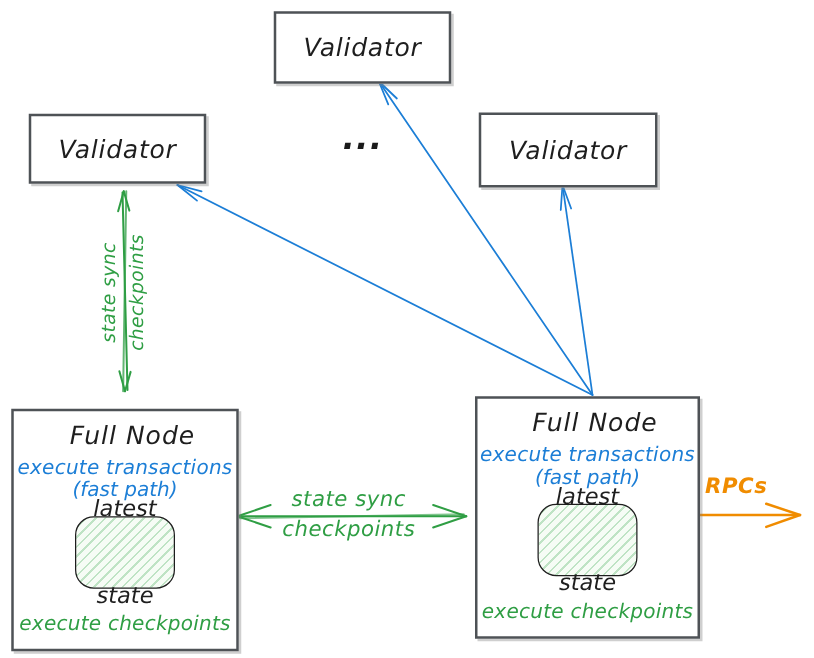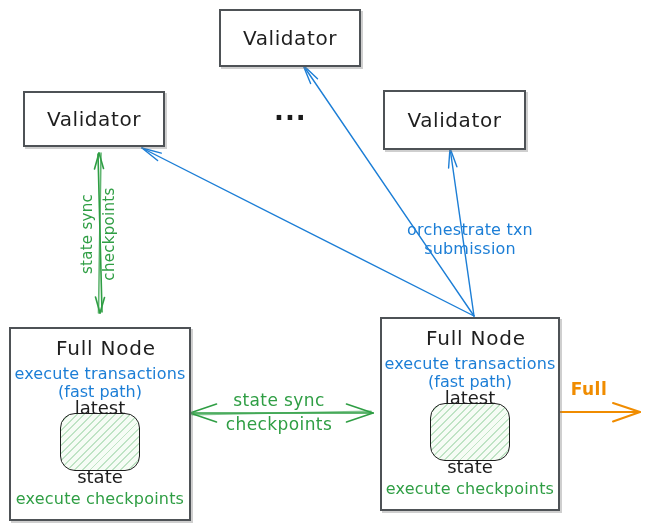--- a/index.html
+++ b/index.html
@@ -1,21 +1,21 @@
 <!DOCTYPE html>
 <html style="--ink: #1e1e1e; --blue: #1c7ed6; --green: #2f9e44; --orange: #f08c00; --border: #4e5256;"><head>
 <meta charset="utf-8">
 <style>
   :root{
     --ink:#1e1e1e; --blue:#1c7ed6; --green:#2f9e44; --orange:#f08c00; --border:#4e5256;
   }
   html,body{margin:0;padding:0;background:#fff;}
   .canvas{
     position:relative; width:651px; height:526px; background:#ffffff; overflow:hidden;
-    font-family:"DejaVu Sans", sans-serif; color:var(--ink);
+    font-family:"DejaVu Sans", sans-serif; color:var(--ink);font-style:italic;
   }
   svg.arrows{position:absolute;left:0;top:0;}
   svg.arrows line{stroke-linecap:round;fill:none;}
   .g line{stroke:var(--green);stroke-width:1.6px;}
   .b line{stroke:var(--blue);stroke-width:1.4px;}
   .o line{stroke:var(--orange);stroke-width:2px;}
   .box{
     position:absolute; background:#fff; border:2px solid var(--border);
     box-shadow:2px 2px 0 rgba(130,130,130,.38);
     display:flex; align-items:center; justify-content:center;
@@ -134,16 +134,15 @@
     </div>
     <div class="fn-footer">execute checkpoints</div>
   </div>
 
   <div class="edge-label rot-label">
     <div>state sync</div>
     <div>checkpoints</div>
   </div>
   <div class="edge-label sync1">state sync</div>
   <div class="edge-label sync2">checkpoints</div>
-  <div class="edge-label orch">orchestrate txn submission</div>
-  <div class="edge-label rpcs">Full</div>
+  <div class="edge-label rpcs">RPCs</div>
 
 </div>
 
 </body></html>

